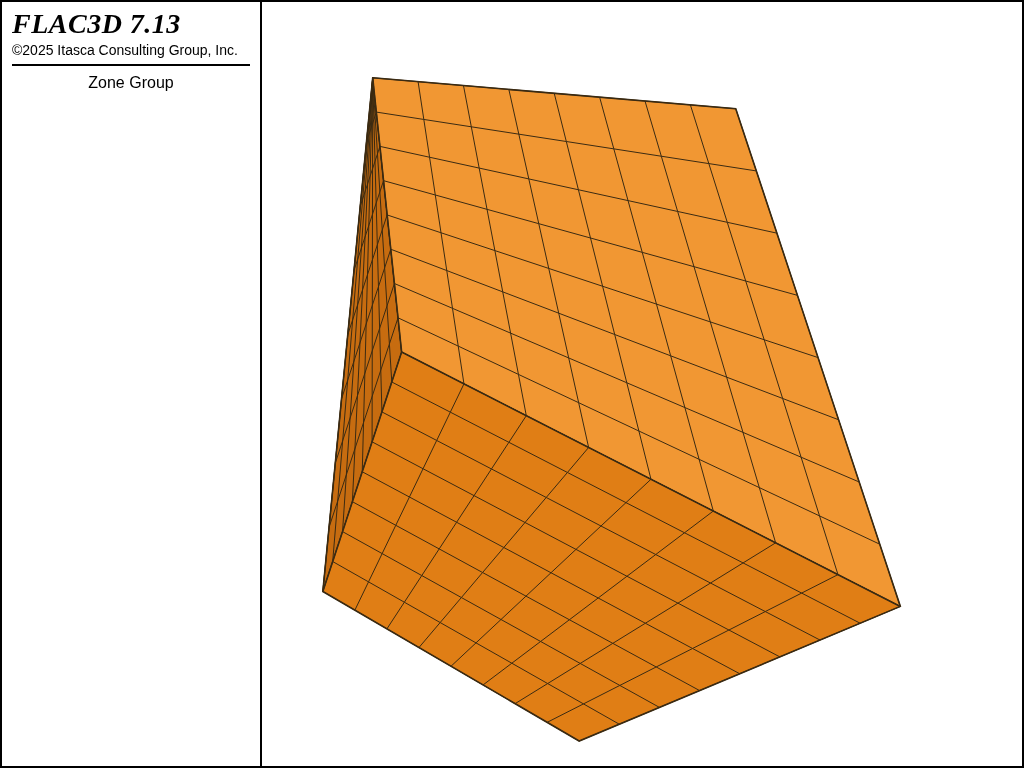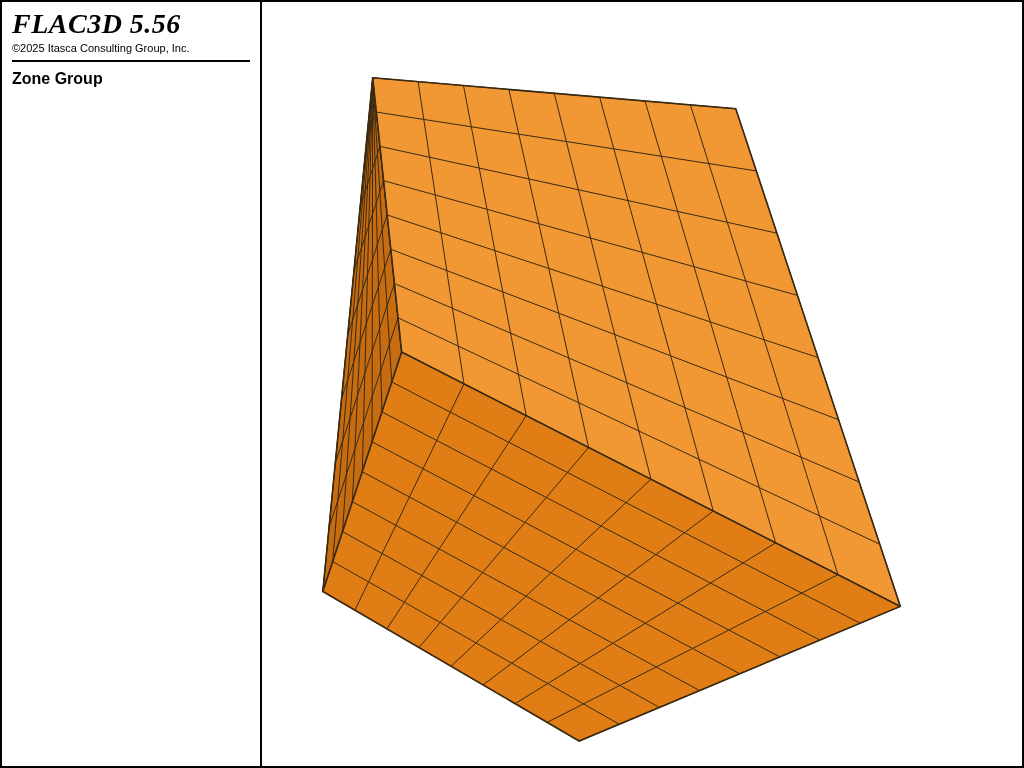--- a/index.html
+++ b/index.html
@@ -26,32 +26,33 @@
   }
   .app-title {
     font-family: "Times New Roman", Times, serif;
     font-style: italic;
     font-weight: bold;
     font-size: 28px;
     margin: 0 0 2px 0;
     letter-spacing: 0.5px;
   }
   .copyright {
-    font-size: 11px;
+    font-size: 14px;
     margin: 0 0 6px 0;
   }
   .divider {
     border: none;
     border-top: 2px solid #000;
     margin: 4px 0 8px 0;
   }
   .legend-title {
-    font-weight: bold;
+    font-weight: normal;
     font-size: 16px;
     margin: 0 0 4px 0;
+    text-align: center;
   }
   .legend-item {
     display: flex;
     align-items: center;
     gap: 6px;
     font-size: 14px;
     margin-left: 16px;
   }
   .swatch {
     width: 18px;
@@ -69,21 +70,21 @@
     width: 100%;
     height: 100%;
   }
 </style>
 </head>
 <body>
 
 <div class="outer">
 
   <aside class="sidebar">
-    <h1 class="app-title">FLAC3D 5.56</h1>
+    <h1 class="app-title">FLAC3D 7.13</h1>
     <p class="copyright">©2025 Itasca Consulting Group, Inc.</p>
     <hr class="divider">
     <p class="legend-title">Zone Group</p>
   </aside>
 
   <main class="viewport">
     <svg id="scene" viewBox="0 0 762 764">
         <polygon points="111,75 61,590 140,350" fill="#C76C10" stroke="none"></polygon>
         <g stroke="#3a2a12" stroke-width="1" fill="none">
           <line x1="111" y1="75" x2="61" y2="590"></line>

